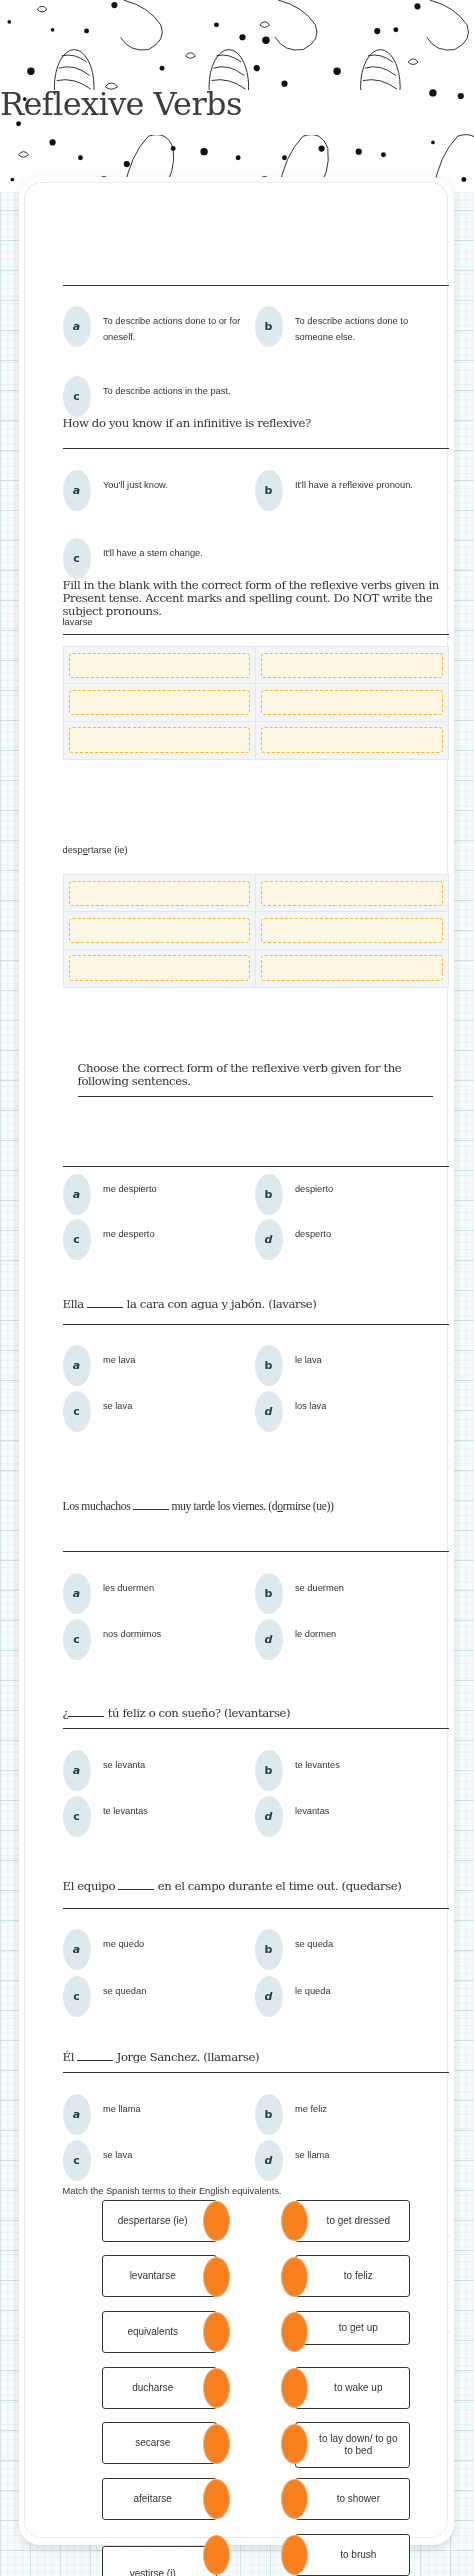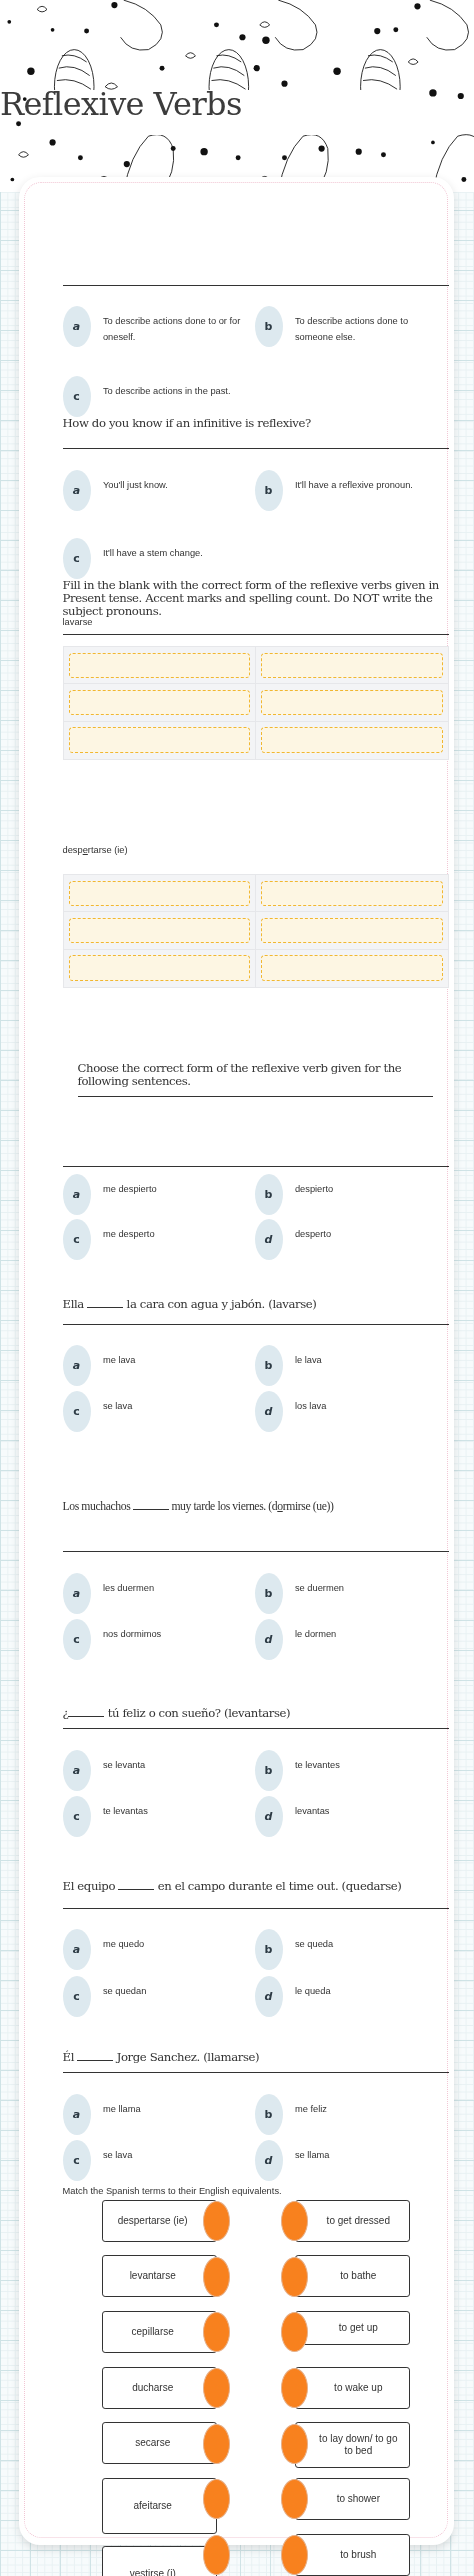--- a/index.html
+++ b/index.html
@@ -381,25 +381,25 @@
       <div class="match-dot" style="left:184px;top:2024px;"></div>
       <div class="match-box right" style="top:2023px;height:42px;line-height:12.4px;">
         <span>to get dressed</span>
       </div>
       <div class="match-dot" style="left:262px;top:2024px;"></div>
       <div class="match-box left" style="top:2078px;height:42px;line-height:12.4px;">
         <span>levantarse</span>
       </div>
       <div class="match-dot" style="left:184px;top:2080px;"></div>
       <div class="match-box right" style="top:2078px;height:42px;line-height:12.4px;">
-        <span>to bathe</span>
+        <span>to feliz</span>
       </div>
       <div class="match-dot" style="left:262px;top:2080px;"></div>
       <div class="match-box left" style="top:2134px;height:42px;line-height:12.4px;">
-        <span>cepillarse</span>
+        <span>equivalents</span>
       </div>
       <div class="match-dot" style="left:184px;top:2135px;"></div>
       <div class="match-box right" style="top:2134px;height:34px;line-height:12.4px;">
         <span>to get up</span>
       </div>
       <div class="match-dot" style="left:262px;top:2135px;"></div>
       <div class="match-box left" style="top:2190px;height:42px;line-height:12.4px;">
         <span>ducharse</span>
       </div>
       <div class="match-dot" style="left:184px;top:2191px;"></div>
@@ -408,21 +408,21 @@
       </div>
       <div class="match-dot" style="left:262px;top:2191px;"></div>
       <div class="match-box left" style="top:2245px;height:42px;line-height:12.4px;">
         <span>secarse</span>
       </div>
       <div class="match-dot" style="left:184px;top:2247px;"></div>
       <div class="match-box right" style="top:2245px;height:46px;line-height:12.4px;">
         <span>to lay down/ to go to bed</span>
       </div>
       <div class="match-dot" style="left:262px;top:2247px;"></div>
-      <div class="match-box left" style="top:2301px;height:56px;line-height:12.4px;">
+      <div class="match-box left" style="top:2301px;height:42px;line-height:12.4px;">
         <span>afeitarse</span>
       </div>
       <div class="match-dot" style="left:184px;top:2302px;"></div>
       <div class="match-box right" style="top:2301px;height:42px;line-height:12.4px;">
         <span>to shower</span>
       </div>
       <div class="match-dot" style="left:262px;top:2302px;"></div>
       <div class="match-box left" style="top:2357px;height:57px;line-height:12.4px;margin-top:12px;">
         <span>vestirse (i)</span>
       </div>

